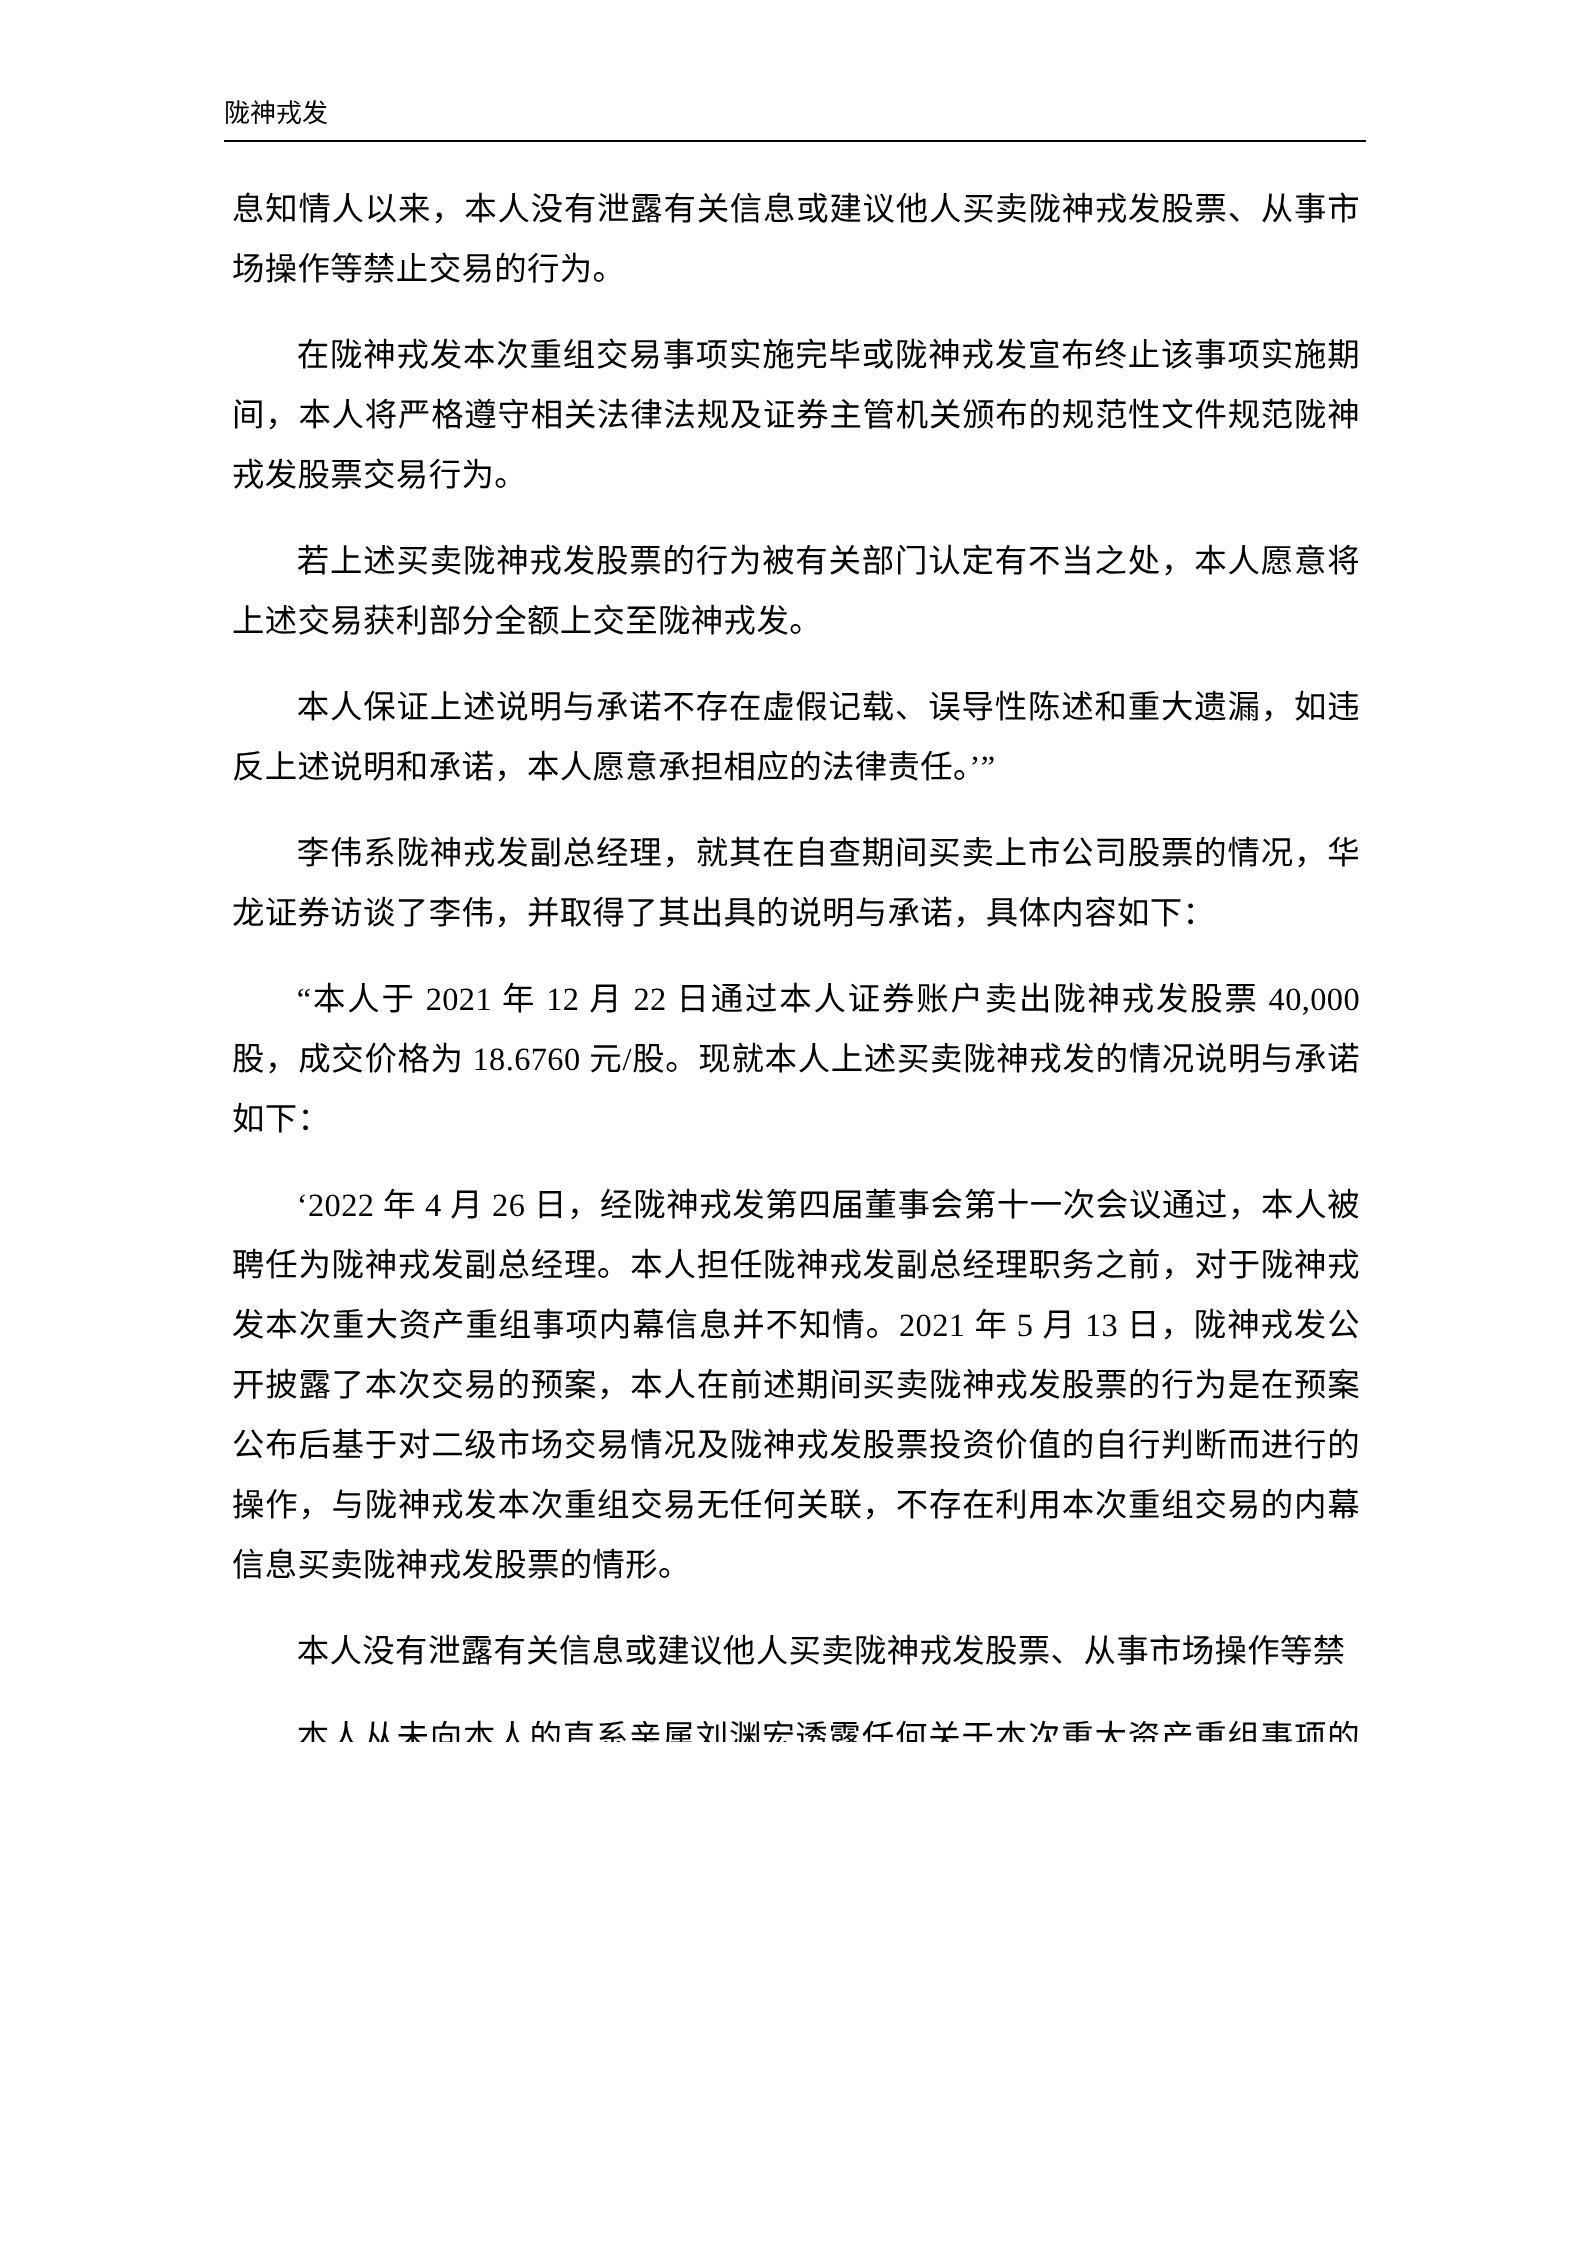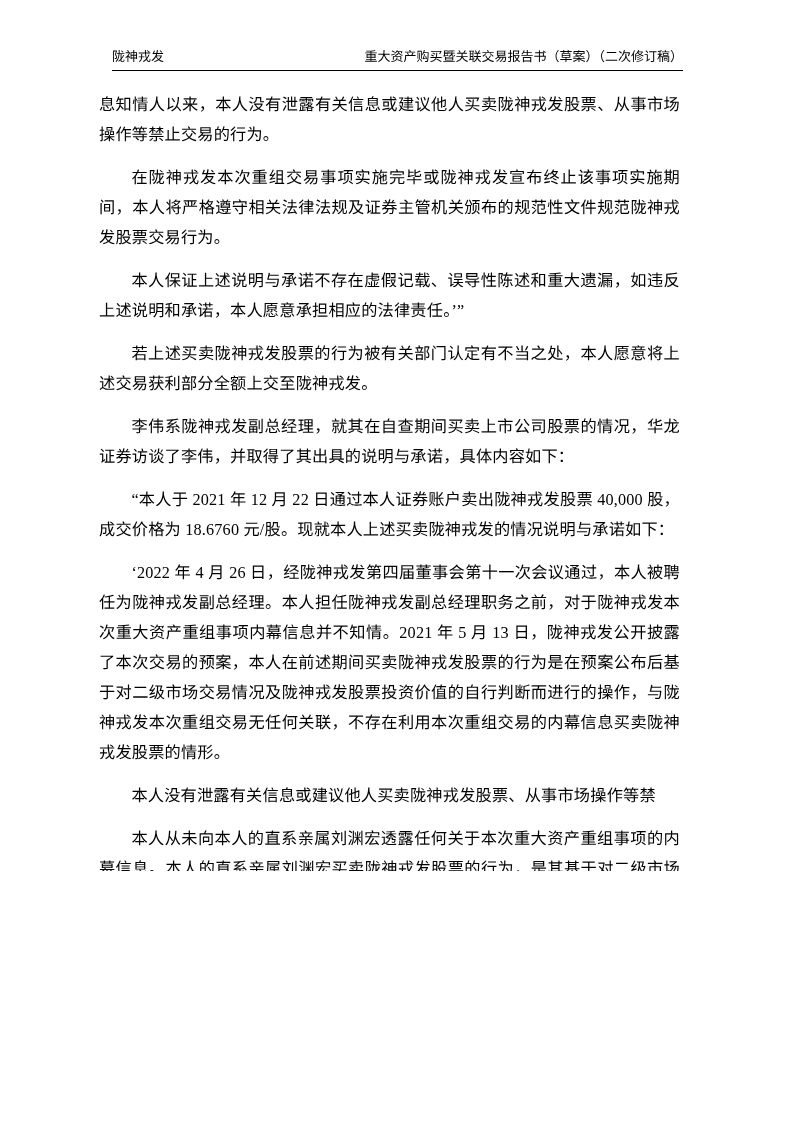--- a/index.html
+++ b/index.html
@@ -26,21 +26,21 @@
     justify-content: space-between;
     align-items: flex-end;
     font-size: 13px;
     line-height: 16px;
     padding-bottom: 5px;
     border-bottom: 1.5px solid #000000;
     white-space: nowrap;
   }
   .doc-body {
     position: absolute;
-    left: 99px;
+    left: 116px;
     right: 113px;
     top: 90px;
     font-size: 16.2px;
     line-height: 30px;
     text-align: justify;
     text-justify: inter-ideograph;
     letter-spacing: 0.2px;
   }
   .doc-body p {
     margin: 0 0 13px 0;
@@ -58,28 +58,27 @@
     line-height: 16px;
   }
 </style>
 </head>
 <body>
 
 <div class="page">
 
   <header class="page-header">
     <span>陇神戎发</span>
-    <span>重大资产购买暨关联交易报告书（草案）（二次修订稿）</span>
   </header>
 
   <main class="doc-body">
     <p class="continuation">息知情人以来，本人没有泄露有关信息或建议他人买卖陇神戎发股票、从事市场操作等禁止交易的行为。</p>
     <p>在陇神戎发本次重组交易事项实施完毕或陇神戎发宣布终止该事项实施期间，本人将严格遵守相关法律法规及证券主管机关颁布的规范性文件规范陇神戎发股票交易行为。</p>
+    <p>若上述买卖陇神戎发股票的行为被有关部门认定有不当之处，本人愿意将上述交易获利部分全额上交至陇神戎发。</p>
     <p>本人保证上述说明与承诺不存在虚假记载、误导性陈述和重大遗漏，如违反上述说明和承诺，本人愿意承担相应的法律责任。’”</p>
-    <p>若上述买卖陇神戎发股票的行为被有关部门认定有不当之处，本人愿意将上述交易获利部分全额上交至陇神戎发。</p>
     <p>李伟系陇神戎发副总经理，就其在自查期间买卖上市公司股票的情况，华龙证券访谈了李伟，并取得了其出具的说明与承诺，具体内容如下：</p>
     <p>“本人于 2021 年 12 月 22 日通过本人证券账户卖出陇神戎发股票 40,000 股，成交价格为 18.6760 元/股。现就本人上述买卖陇神戎发的情况说明与承诺如下：</p>
     <p>‘2022 年 4 月 26 日，经陇神戎发第四届董事会第十一次会议通过，本人被聘任为陇神戎发副总经理。本人担任陇神戎发副总经理职务之前，对于陇神戎发本次重大资产重组事项内幕信息并不知情。2021 年 5 月 13 日，陇神戎发公开披露了本次交易的预案，本人在前述期间买卖陇神戎发股票的行为是在预案公布后基于对二级市场交易情况及陇神戎发股票投资价值的自行判断而进行的操作，与陇神戎发本次重组交易无任何关联，不存在利用本次重组交易的内幕信息买卖陇神戎发股票的情形。</p>
     <p>本人没有泄露有关信息或建议他人买卖陇神戎发股票、从事市场操作等禁</p>
     <p>本人从未向本人的直系亲属刘渊宏透露任何关于本次重大资产重组事项的内幕信息。本人的直系亲属刘渊宏买卖陇神戎发股票的行为，是其基于对二级市场交易情况及陇神戎发股票投资价值的自行判断而进行的操作，纯属个人投资行为，与本次重大资产重组无任何关联，不存在利用本次重大资产重组的内幕信息买卖陇神戎发股票的情形。</p>
   </main>
 
   <footer class="page-footer">
     <span>185 / 371</span>
   </footer>

